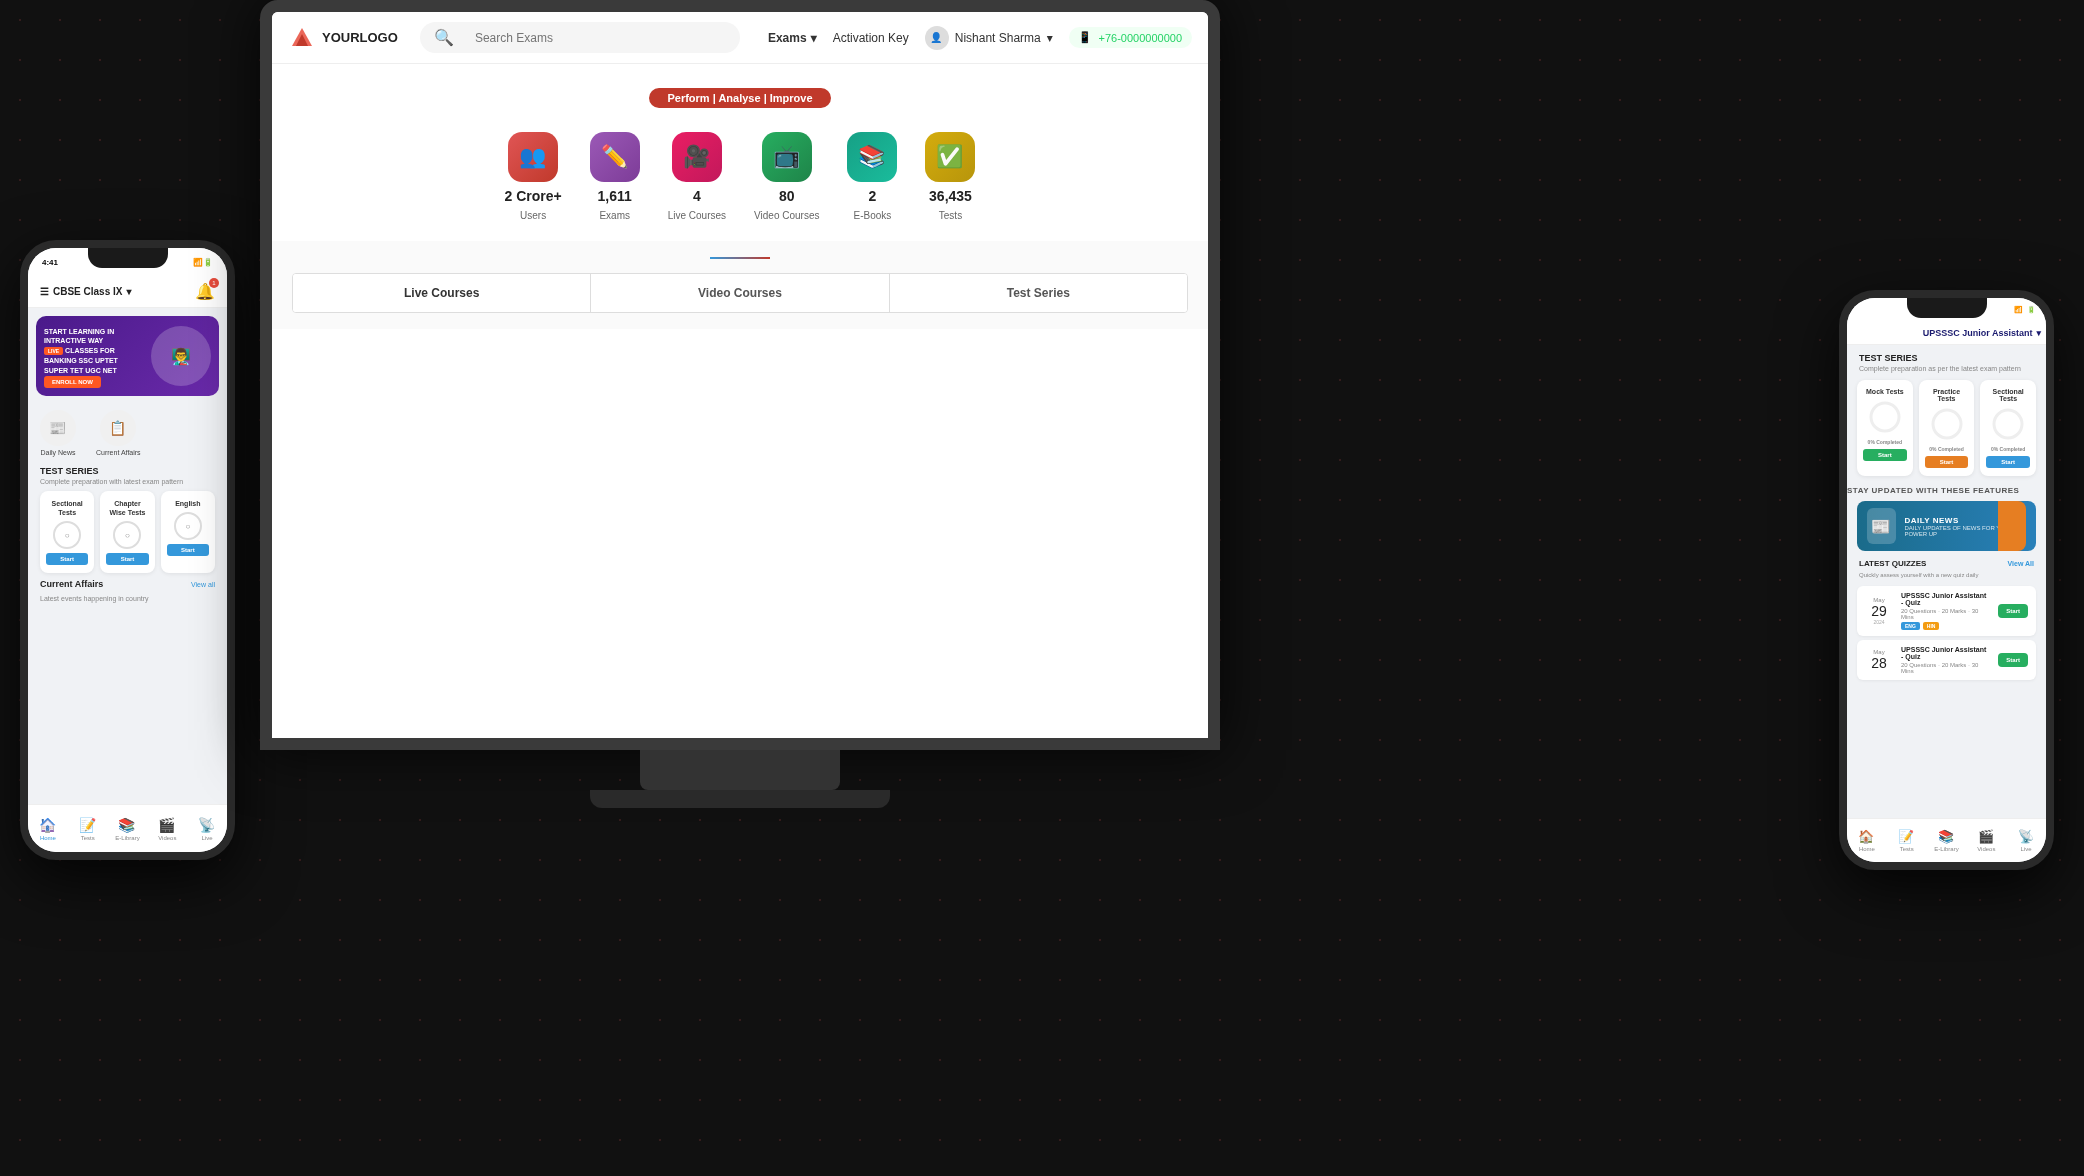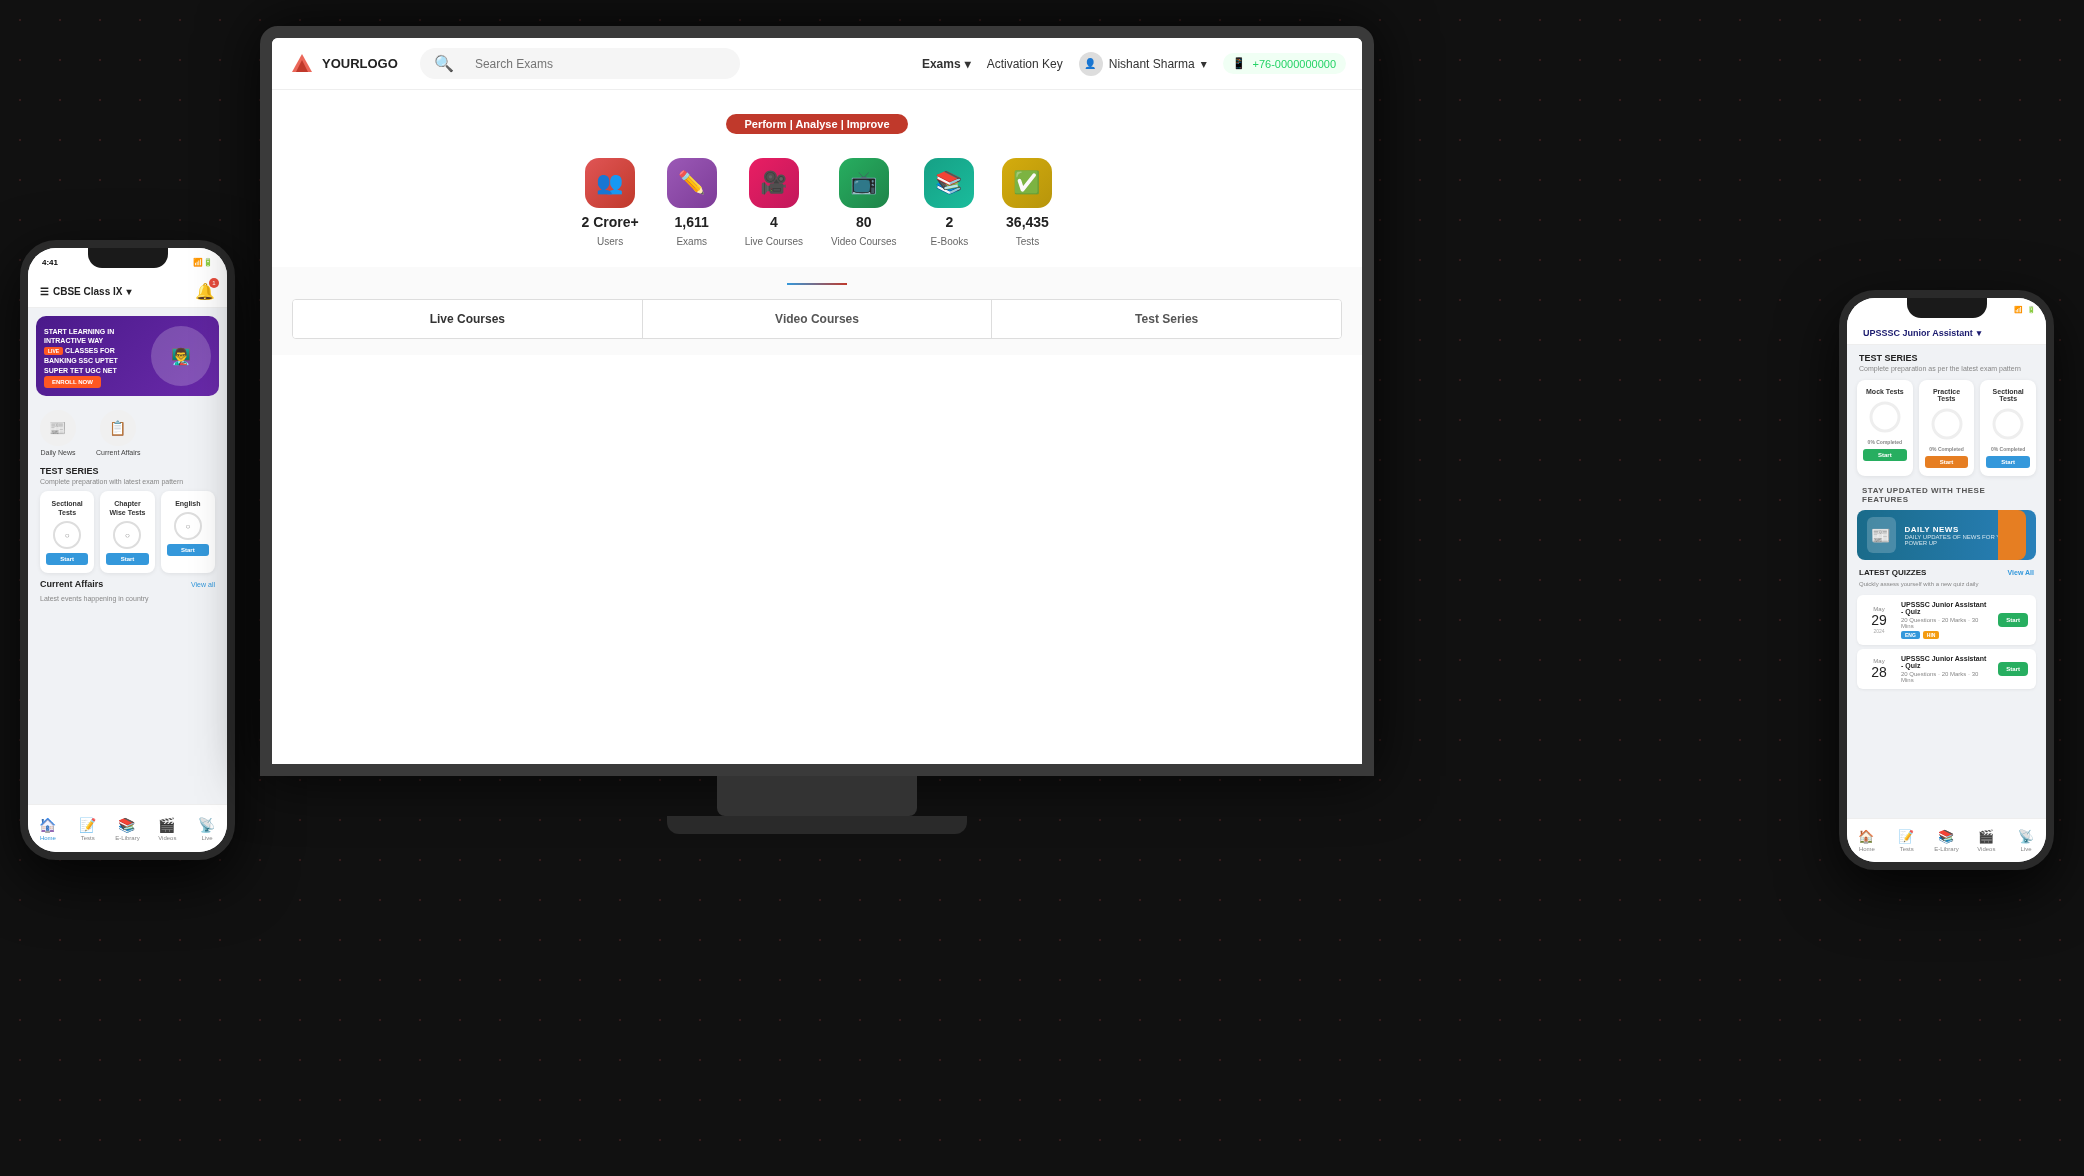--- a/index.html
+++ b/index.html
@@ -9,22 +9,22 @@
       height: 1176px;
       font-family: 'Segoe UI', Arial, sans-serif;
       overflow: hidden;
       position: relative;
     }
 
     
     .monitor-container {
       position: absolute;
       left: 260px;
-      top: 26px;
-      width: 1114px;
+      top: 0;
+      width: 960px;
       height: 820px;
     }
     .monitor-frame {
       width: 100%;
       height: 750px;
       background: #2a2a2a;
       border-radius: 18px 18px 0 0;
       border: 12px solid #3a3a3a;
       overflow: hidden;
       box-shadow: 0 0 60px rgba(0,0,0,0.8);
@@ -543,24 +543,24 @@
       background: #fff;
       display: flex;
       align-items: center;
       justify-content: flex-end;
       padding: 0 10px;
       gap: 4px;
       font-size: 7px;
     }
     .rphone-header {
       background: #fff;
-      padding: 6px 16px;
-      display: flex;
-      align-items: center;
-      justify-content: flex-start;
+      padding: 6px 5px;
+      display: flex;
+      align-items: center;
+      justify-content: flex-end;
       border-bottom: 1px solid #eee;
     }
     .rphone-exam-selector {
       font-size: 9px;
       font-weight: 700;
       color: #1a1a6e;
       display: flex;
       align-items: center;
       gap: 4px;
     }
@@ -616,21 +616,21 @@
       width: 100%;
       text-align: center;
     }
     .rphone-start-btn.green { background: #27ae60; }
     .rphone-start-btn.orange { background: #e67e22; }
     .rphone-start-btn.blue { background: #3498db; }
     .rphone-features-title {
       font-size: 8px;
       font-weight: 700;
       color: #555;
-      padding: 10px 15px 6px;
+      padding: 10px 0 6px;
       letter-spacing: 0.5px;
     }
     .rphone-daily-news {
       margin: 0 10px;
       background: linear-gradient(90deg, #1a6b8a, #2980b9);
       border-radius: 8px;
       padding: 10px;
       display: flex;
       align-items: center;
       gap: 8px;

